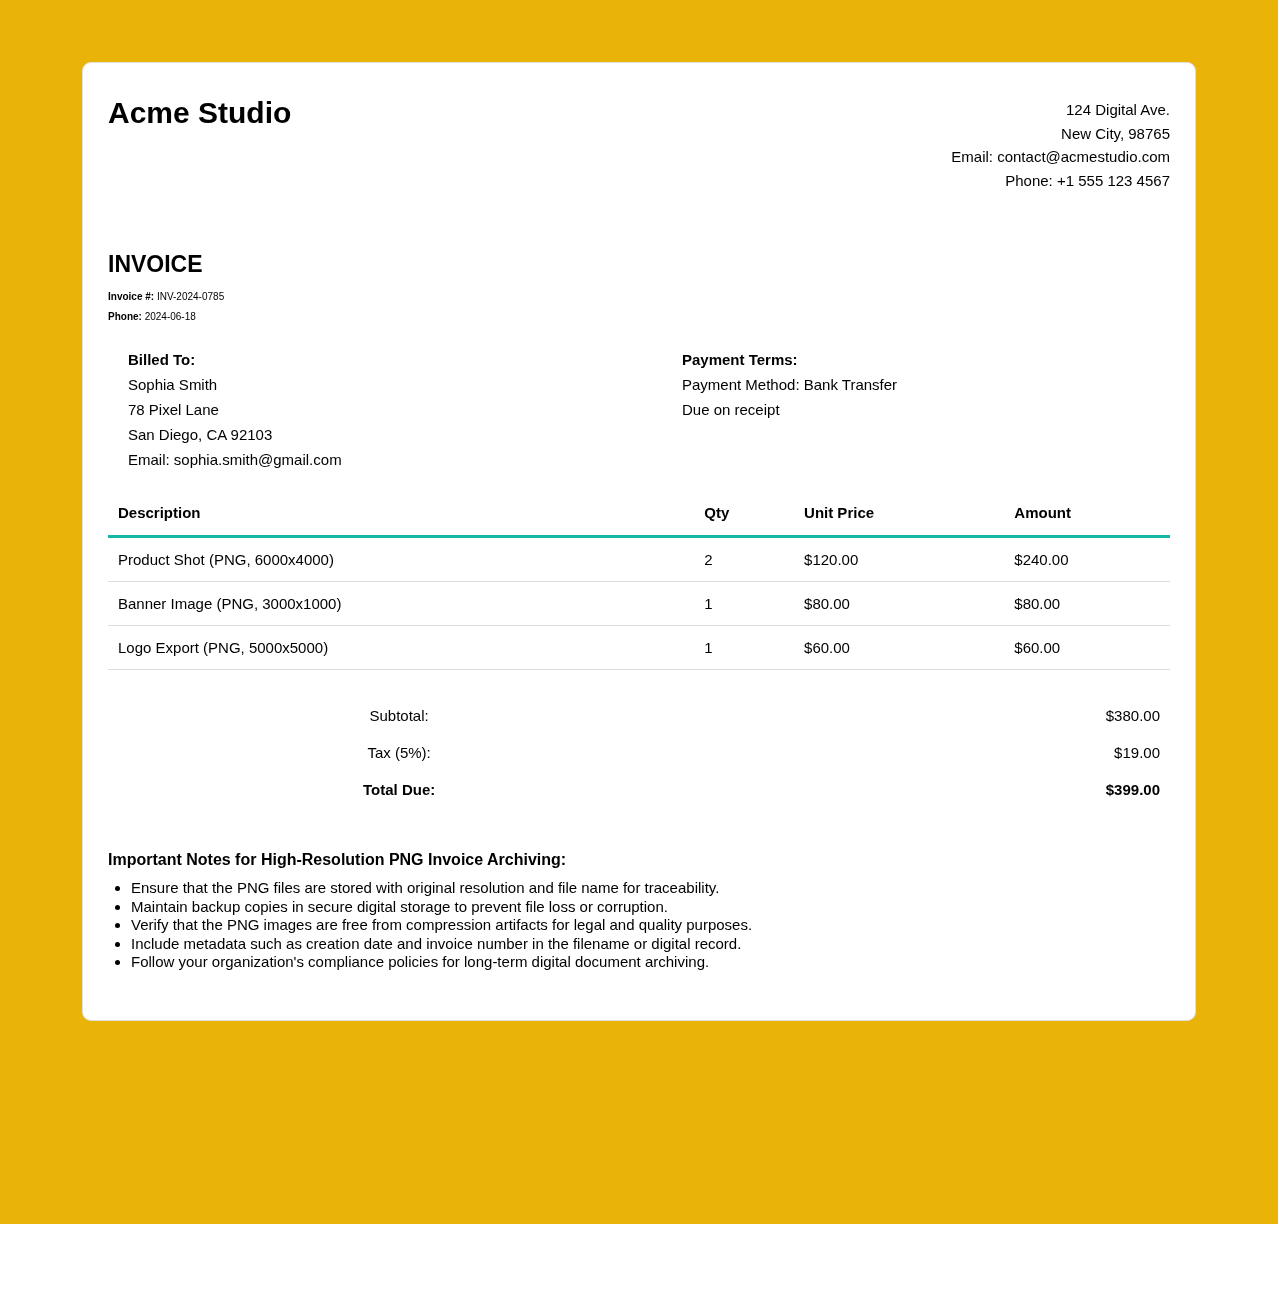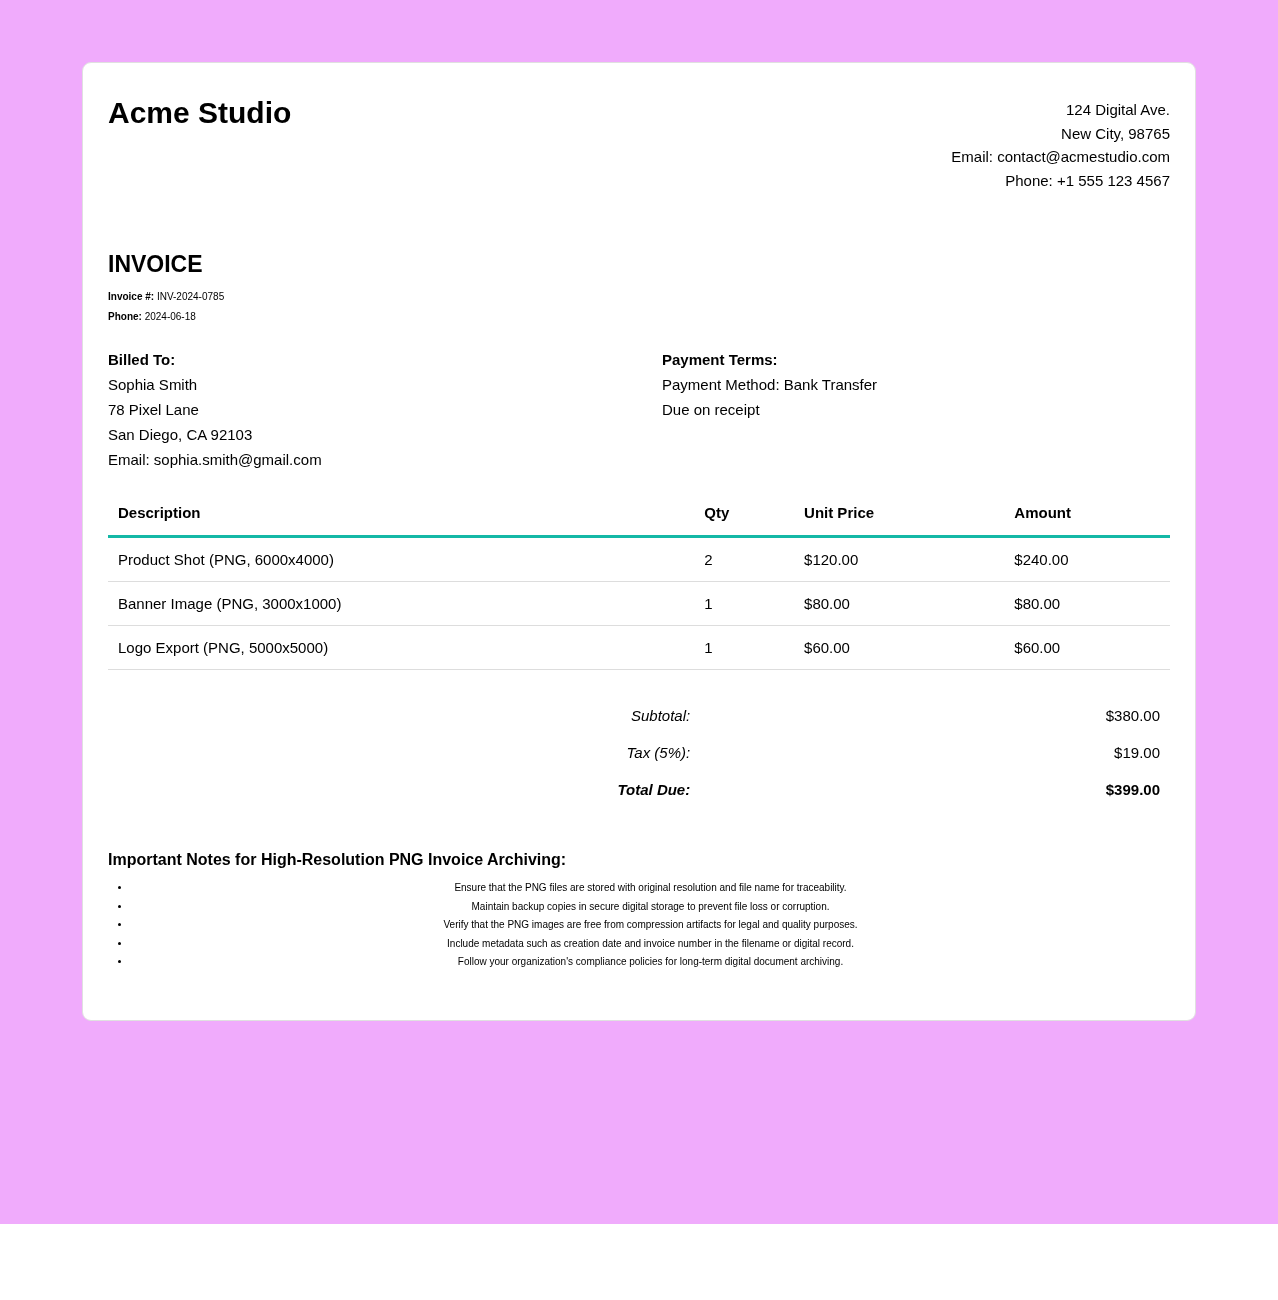--- a/index.html
+++ b/index.html
@@ -5,21 +5,21 @@
   html, body {
     margin: 0;
     padding: 0;
     background: #ffffff;
     color: #000000;
     font-family: "Liberation Sans", sans-serif;
   }
   .page {
     width: 1278px;
     height: 1224px;
-    background: #f0abfc;
+    background: #eab308;
   }
   .card {
     box-sizing: border-box;
     width: 1114px;
     min-height: 898px;
     margin: 0 82px;
     position: relative;
     top: 62px;
     border: 1px solid #e0e0e0;
     border-radius: 9px;
@@ -51,20 +51,21 @@
   }
   .invoice-meta {
     margin: 0;
     font-size: 10px;
     line-height: 19.5px;
   }
   .label-bold { font-weight: bold; }
   .parties {
     display: flex;
     margin-top: 21px;
+    margin-left: 20px;
   }
   .party-left  { width: 554px; }
   .party-right { flex: 1; }
   .party-heading {
     margin: 0;
     font-size: 15px;
     font-weight: bold;
     line-height: 25px;
   }
   .party-line {
@@ -97,45 +98,43 @@
     width: 100%;
     border-collapse: collapse;
     font-size: 15px;
     margin-top: 27px;
   }
   .totals-table td {
     padding: 9px 0;
     line-height: 19px;
   }
   .totals-label {
-    text-align: right;
+    text-align: center;
     width: 55.2%;
     padding-right: 4px !important;
-    font-style: italic;
   }
   .totals-value {
     text-align: right;
     padding-right: 10px !important;
   }
   .totals-row-bold td { font-weight: bold; }
   .notes { margin-top: 42px; }
   .notes-heading {
     margin: 0;
     font-size: 16px;
     font-weight: bold;
     line-height: 19px;
   }
   .notes-list {
     margin: 10px 0 0 0;
     padding-left: 23px;
   }
   .notes-list li {
-    font-size: 10px;
+    font-size: 15px;
     line-height: 18.5px;
-    text-align: center;
   }
 </style>
 </head>
 <body>
 
 <div class="page">
   <div class="card">
 
     <div class="header-row">
       <h1 class="company-name">Acme Studio</h1>

